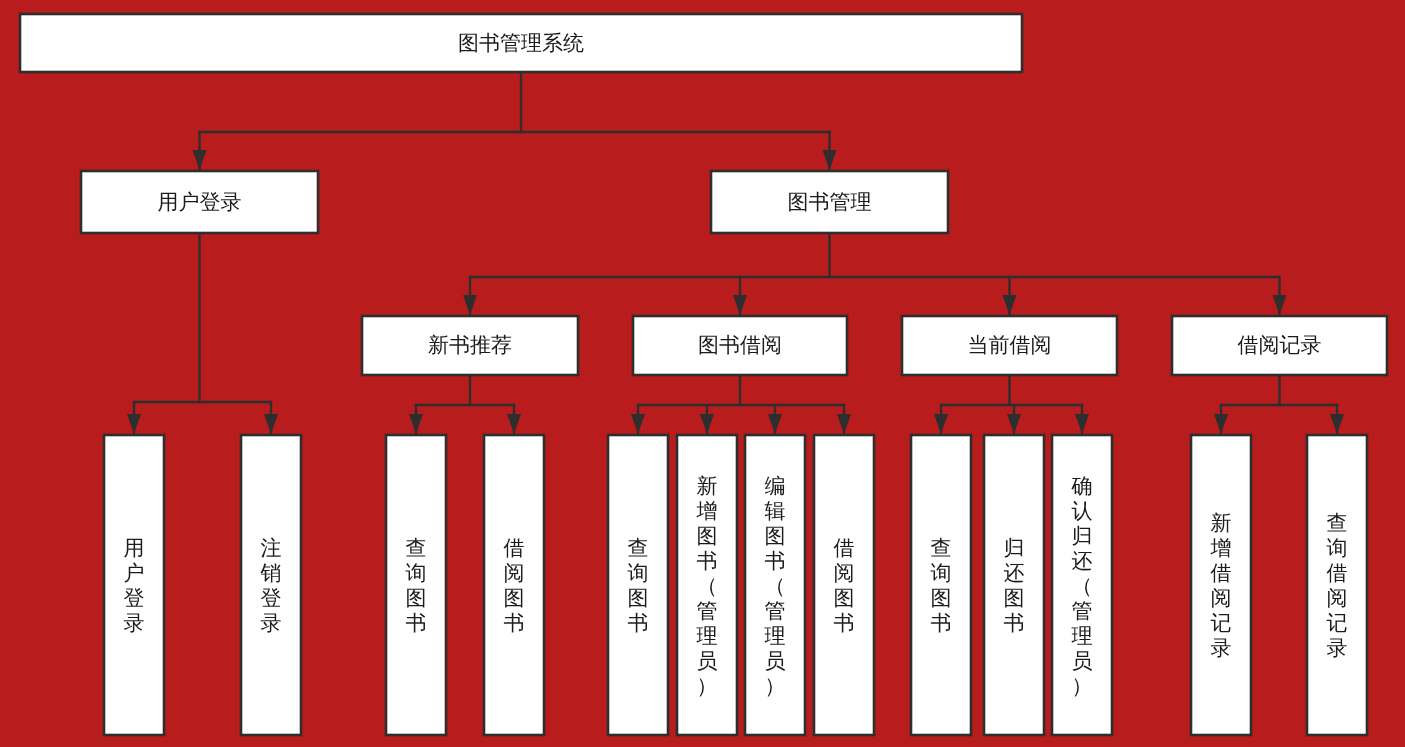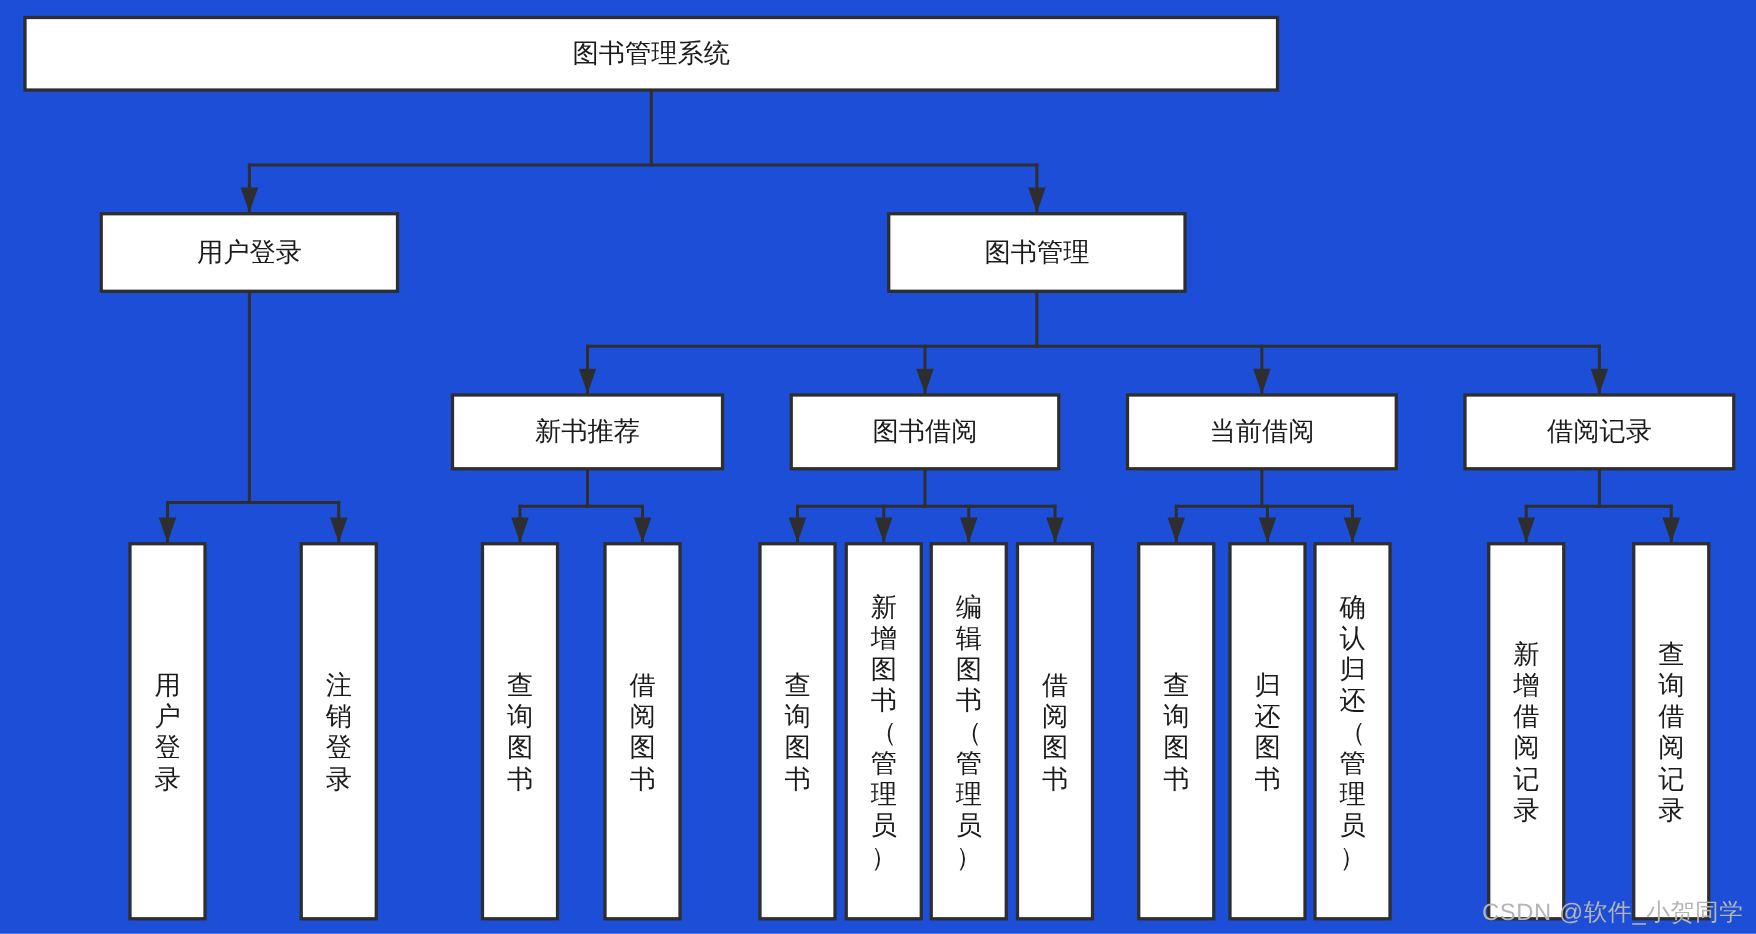--- a/index.html
+++ b/index.html
@@ -11,21 +11,21 @@
   body {
     width: 1405px;
     height: 747px;
     font-family: "Liberation Sans", "DejaVu Sans", sans-serif;
     overflow: hidden;
   }
   #diagram-root {
     position: relative;
     width: 1405px;
     height: 747px;
-    background: #1d4ed8;
+    background: #b91c1c;
   }
   svg#tree-svg {
     position: absolute;
     left: 0;
     top: 0;
     width: 1405px;
     height: 747px;
     display: block;
   }
   .node-box {
@@ -203,14 +203,13 @@
         <g>
           <rect x="1191" y="435" width="60" height="300" class="node-box"></rect>
           <text x="1221" y="530" class="node-label-v"><tspan x="1221" dy="0">新</tspan><tspan x="1221" dy="25">增</tspan><tspan x="1221" dy="25">借</tspan><tspan x="1221" dy="25">阅</tspan><tspan x="1221" dy="25">记</tspan><tspan x="1221" dy="25">录</tspan></text>
         </g>
         <g>
           <rect x="1307" y="435" width="60" height="300" class="node-box"></rect>
           <text x="1337" y="530" class="node-label-v"><tspan x="1337" dy="0">查</tspan><tspan x="1337" dy="25">询</tspan><tspan x="1337" dy="25">借</tspan><tspan x="1337" dy="25">阅</tspan><tspan x="1337" dy="25">记</tspan><tspan x="1337" dy="25">录</tspan></text>
         </g>
       </g>
   </svg>
-  <div class="watermark-text">CSDN @软件_小贺同学</div>
 </div>
 
 </body></html>

